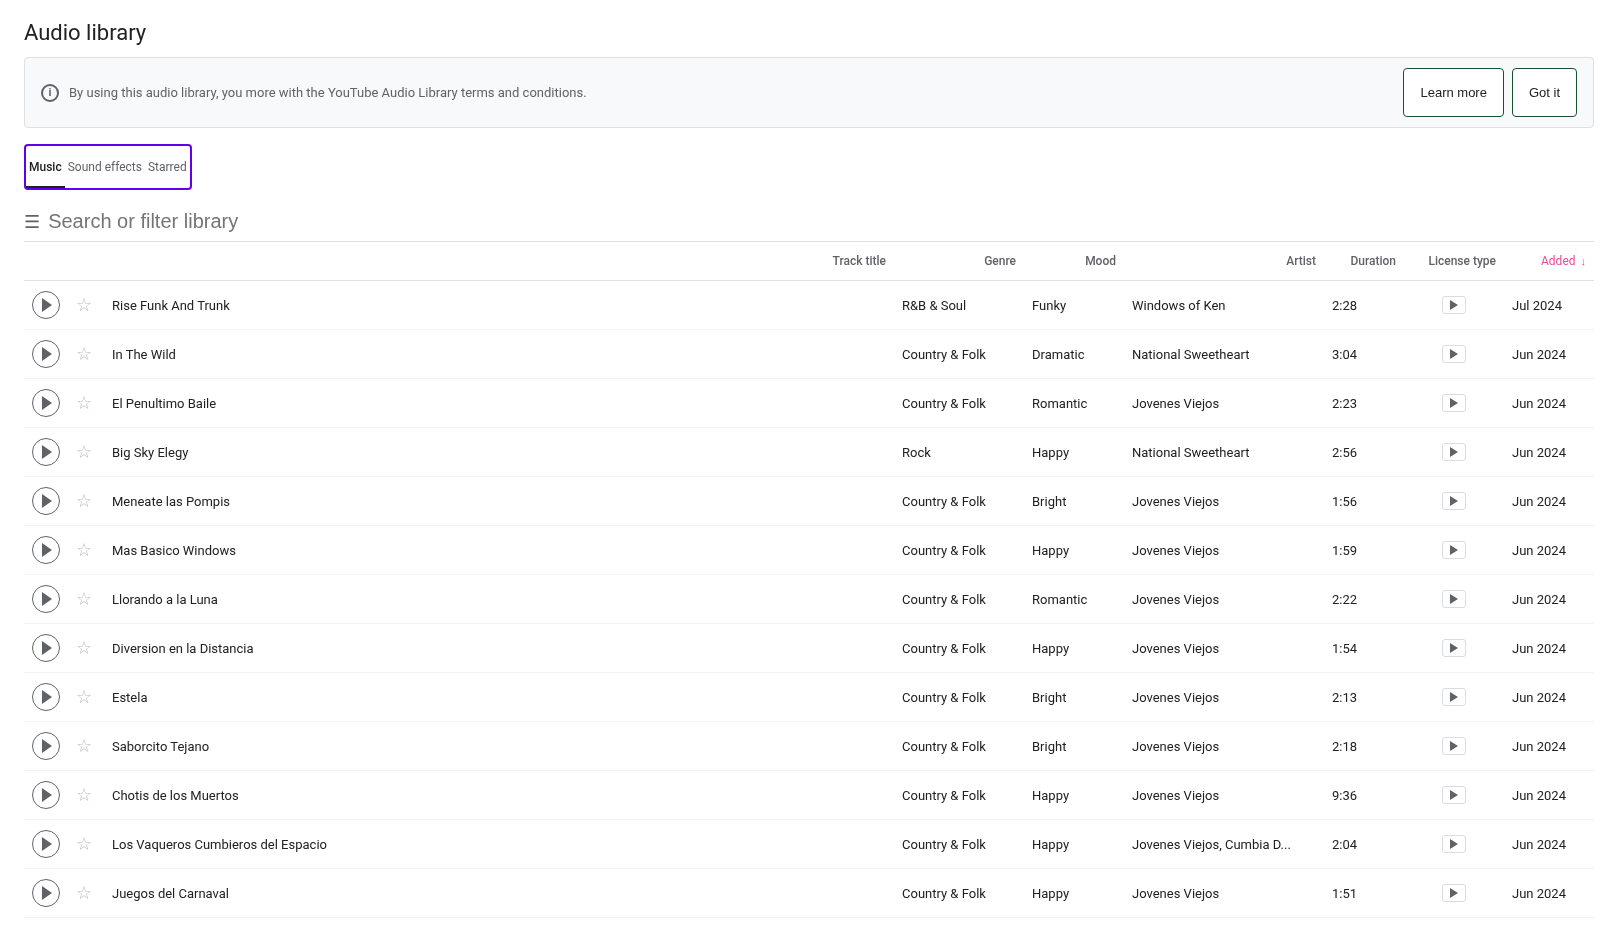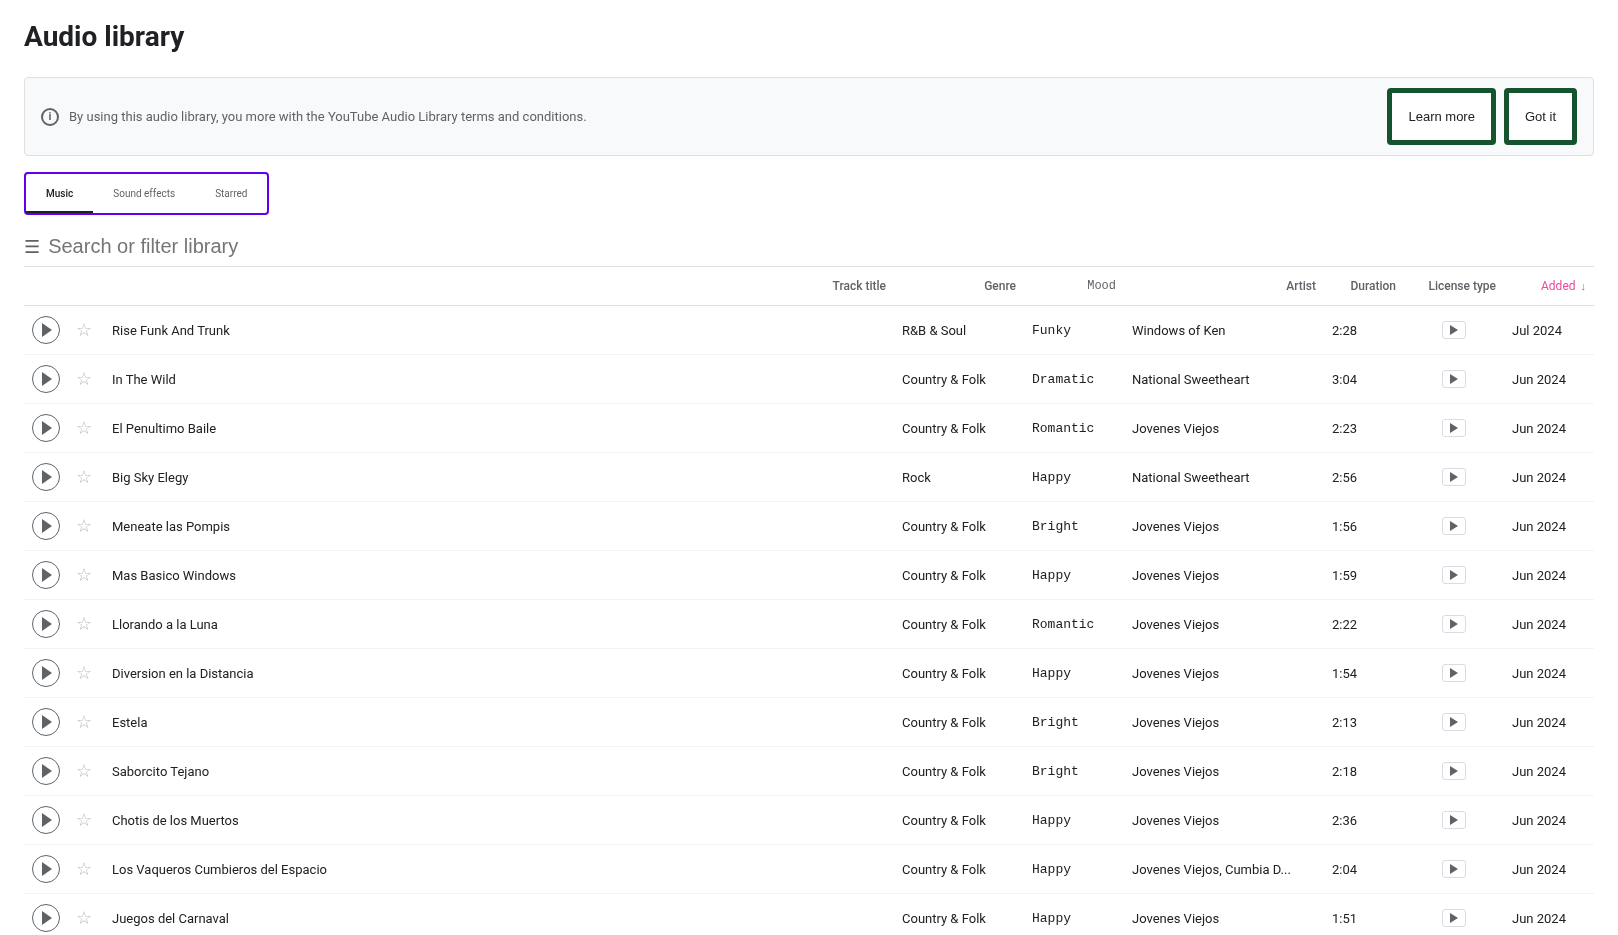--- a/index.html
+++ b/index.html
@@ -1,37 +1,37 @@
 <!DOCTYPE html>
 <html><head>
   <meta charset="utf-8">
   <style>
     * { box-sizing: border-box; margin: 0; padding: 0; }
     body { font-family: 'Roboto', Arial, sans-serif; font-size: 14px; color: #202124; background: #fff; }
 
     .page { padding: 20px 24px; }
 
-    .page-title { font-size: 28px; font-weight: 700; margin-bottom: 24px; }
+    .page-title { font-size: 22px; font-weight: 400; margin-bottom: 12px; }
 
     .notice-bar {
       display: flex; align-items: center; justify-content: space-between;
       background: #f8f9fa; border: 1px solid #e0e0e0; border-radius: 4px;
       padding: 10px 16px; margin-bottom: 16px;
     }
     .notice-left { display: flex; align-items: center; gap: 10px; font-size: 13px; color: #5f6368; }
     .notice-icon { width: 18px; height: 18px; border: 2px solid #5f6368; border-radius: 50%; display: flex; align-items: center; justify-content: center; font-size: 11px; font-weight: bold; flex-shrink: 0; }
     .notice-right { display: flex; gap: 8px; }
     .btn-outline {
-      border: 5px solid #14532d; border-radius: 4px; background: #fff;
+      border: 1px solid #14532d; border-radius: 4px; background: #fff;
       padding: 16px 16px; font-size: 13px; cursor: pointer; color: #202124;
     }
     .tab-bar-outer { border: 2px solid #6200ea; border-radius: 4px; display: inline-block; margin-bottom: 12px; }
     .tab-bar { display: flex; }
     .tab {
-      padding: 14px 20px; font-size: 10px; cursor: pointer; color: #5f6368;
+      padding: 14px 3px; font-size: 12px; cursor: pointer; color: #5f6368;
       position: relative; white-space: nowrap;
     }
     .tab.active { color: #202124; font-weight: 500; }
     .tab.active::after {
       content: ''; position: absolute; bottom: 0; left: 0; right: 0;
       height: 2px; background: #202124;
     }
 
     .filter-row {
       display: flex; align-items: center; gap: 8px; padding: 8px 0;
@@ -49,21 +49,21 @@
       color: #5f6368; border-bottom: 1px solid #e0e0e0; white-space: nowrap;
     }
     thead th.col-added { font-weight: 400; color: #ec4899; }
     tbody tr { border-bottom: 1px solid #f1f3f4; }
     tbody td { padding: 10px 8px; font-size: 13px; color: #202124; vertical-align: middle; }
 
     .col-play { width: 36px; }
     .col-star { width: 36px; }
     .col-title { min-width: 180px; }
     .col-genre { width: 130px; }
-    .col-mood { width: 100px; font-family: Liberation Mono, monospace; }
+    .col-mood { width: 100px; }
     .col-artist { width: 200px; }
     .col-duration { width: 80px; }
     .col-license { width: 100px; text-align: right; }
     .col-added { width: 90px; }
 
     .play-btn {
       width: 28px; height: 28px; border-radius: 50%; border: 1.5px solid #5f6368;
       display: flex; align-items: center; justify-content: center;
       cursor: pointer; background: transparent; flex-shrink: 0;
     }
@@ -357,21 +357,21 @@
           <div class="play-icon"></div>
         </button>
       </td>
       <td class="col-star">
         <button class="star-btn" title="Star">☆</button>
       </td>
       <td class="col-title">Chotis de los Muertos</td>
       <td class="col-genre">Country &amp; Folk</td>
       <td class="col-mood">Happy</td>
       <td class="col-artist">Jovenes Viejos</td>
-      <td class="col-duration">2:36</td>
+      <td class="col-duration">9:36</td>
       <td class="col-license">
         <div class="yt-icon" title="License">
           <div class="yt-play"></div>
         </div>
       </td>
       <td class="col-added">Jun 2024</td>
     </tr>
         <tr>
       <td class="col-play">
         <button class="play-btn" title="Play">

